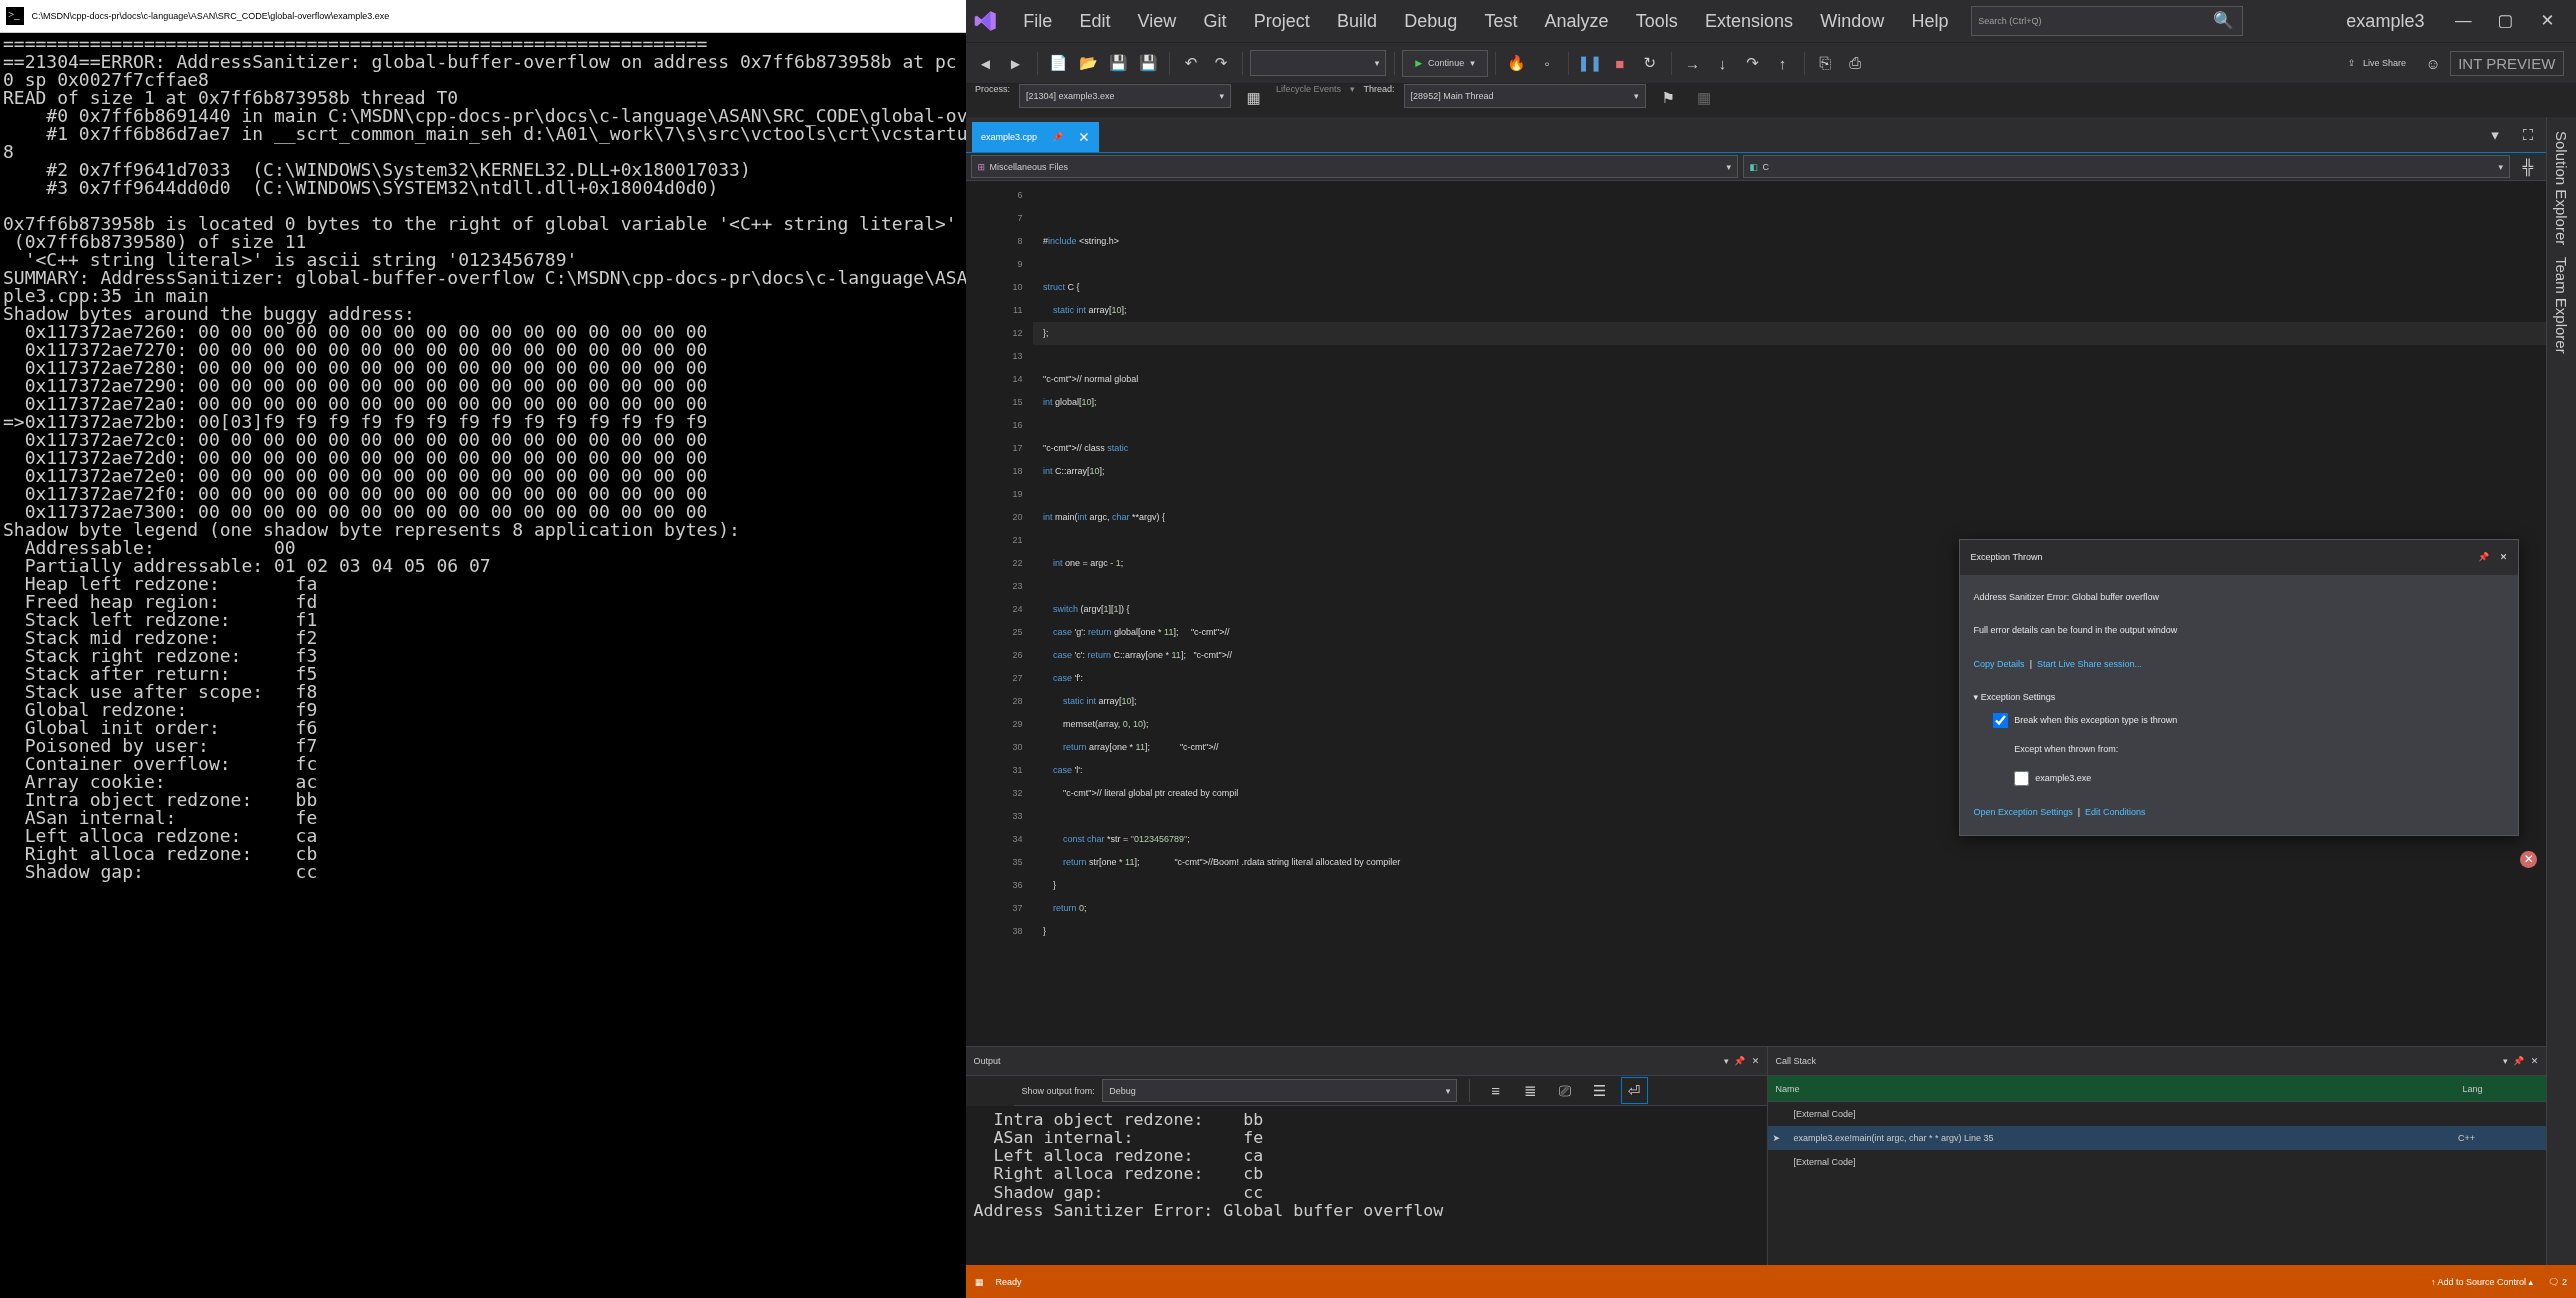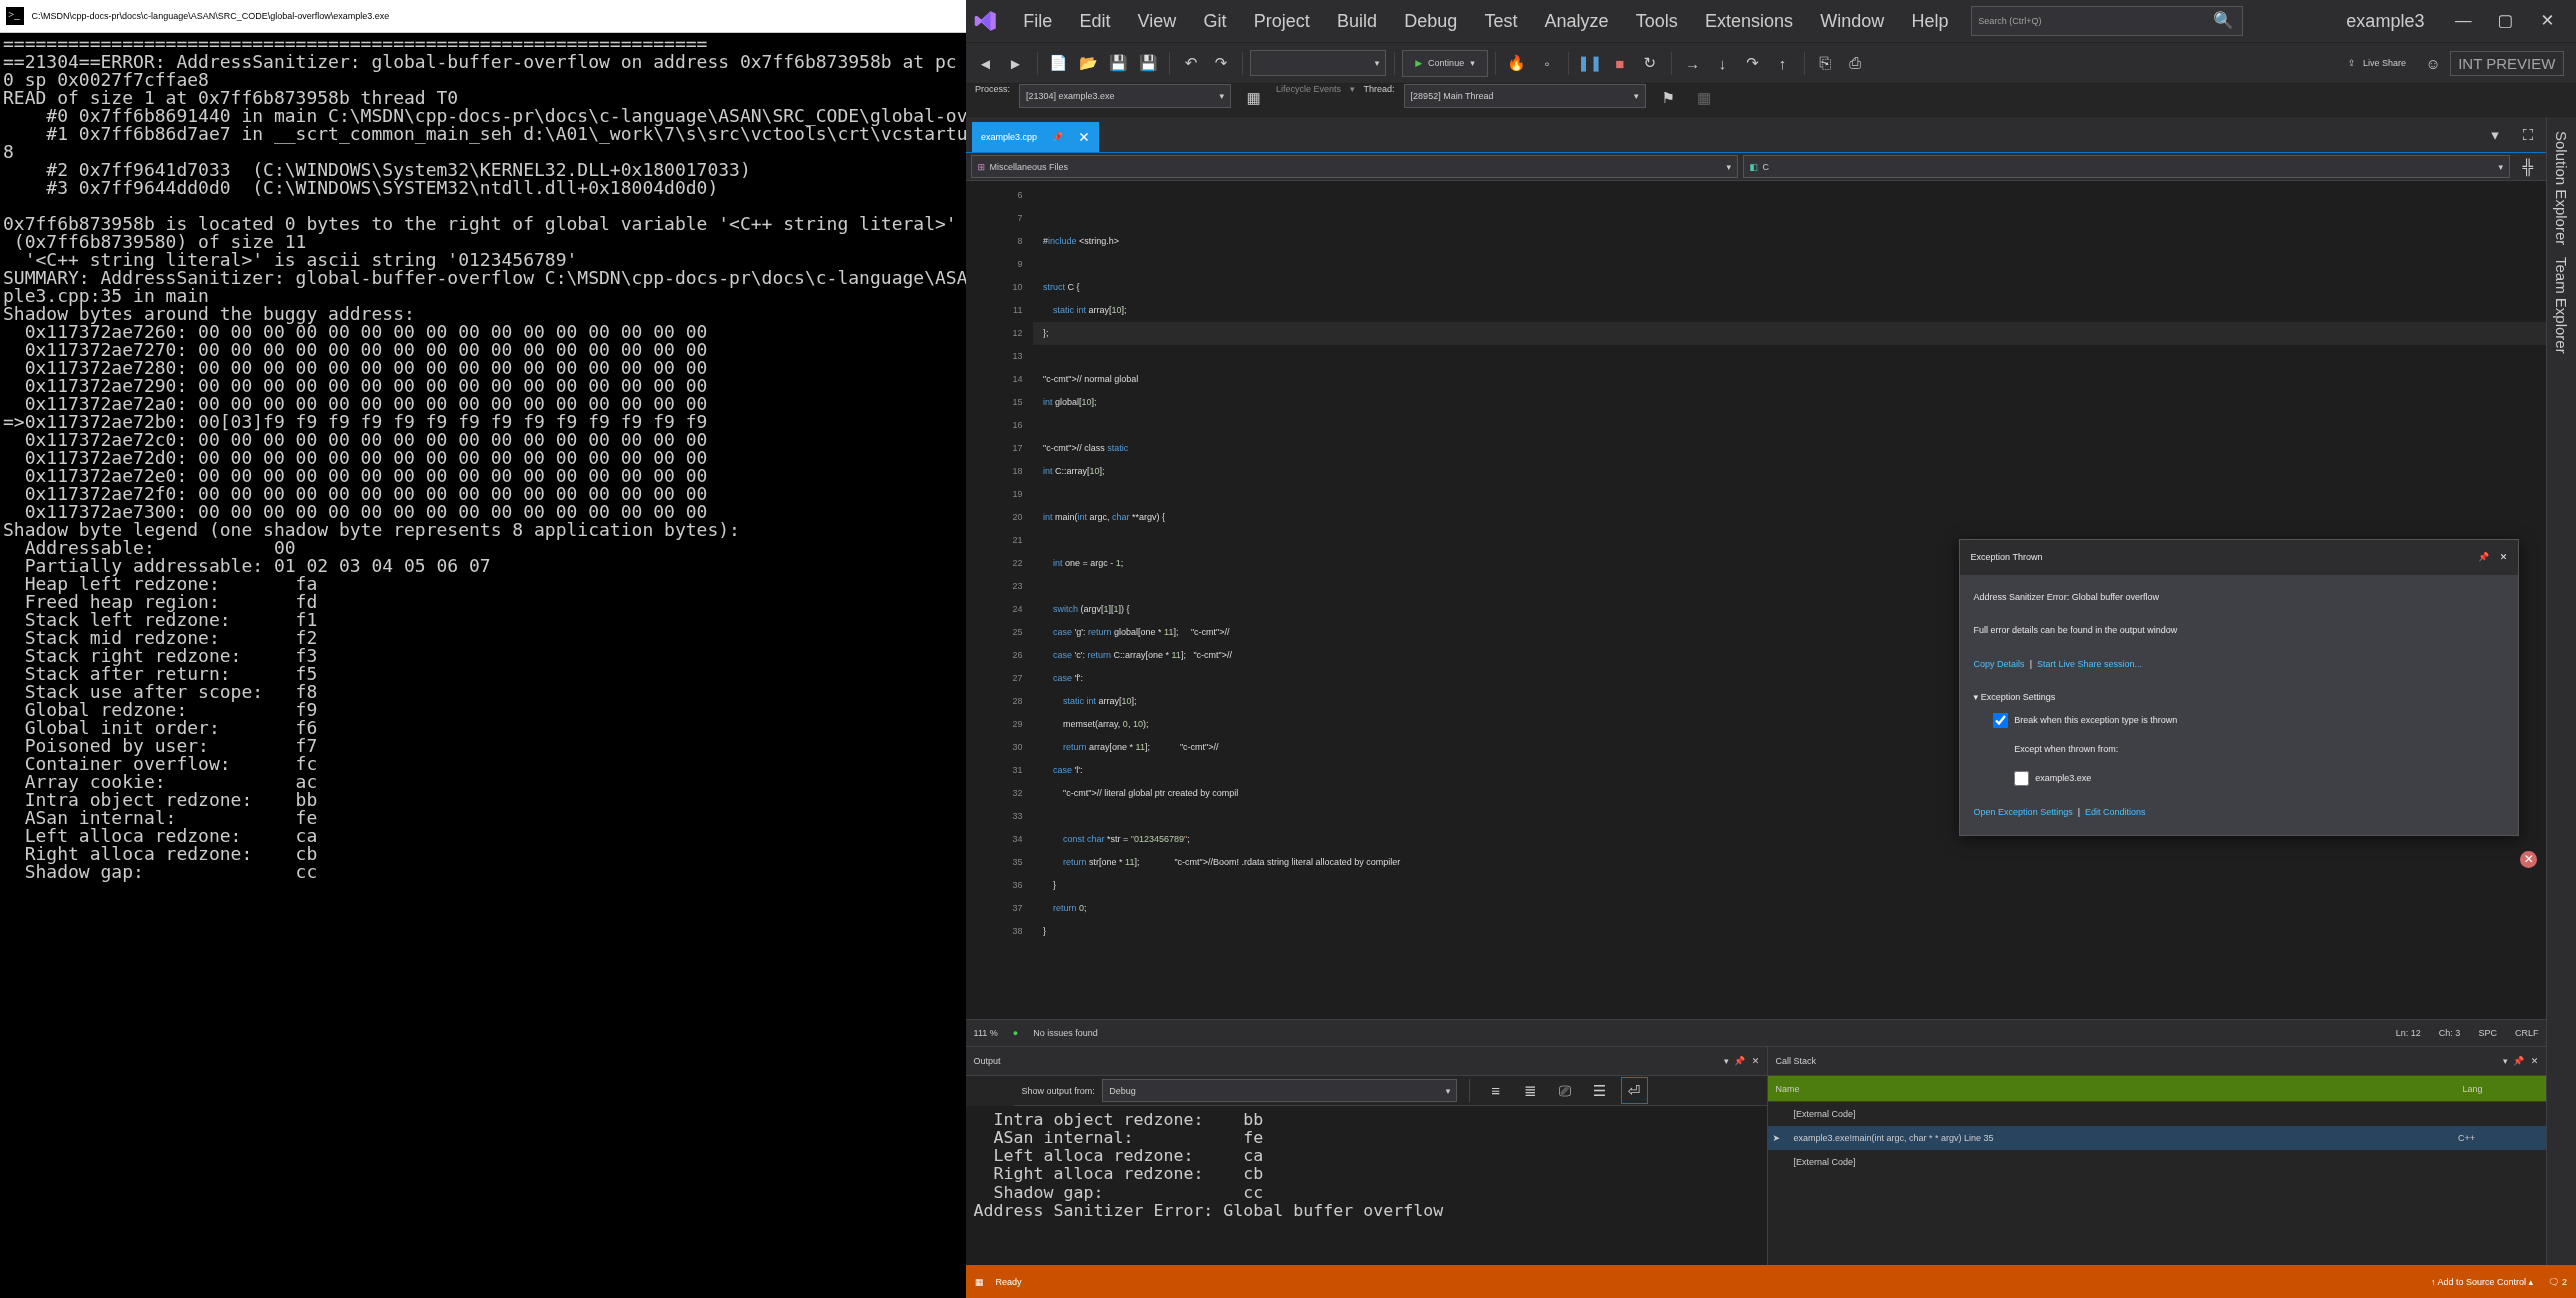--- a/index.html
+++ b/index.html
@@ -61,21 +61,21 @@
 .vs .statuseditor .r { margin-left:auto; display:flex; gap:18px; }
 .vs .bottom { height:219px; display:flex; border-top:0.8px solid #3f3f46; }
 .vs .panel { background:#252526; display:flex; flex-direction:column; }
 .vs .panel.output { flex:1; }
 .vs .panel.callstack { width:779px; border-left:0.8px solid #3f3f46; }
 .vs .panel .ptitle { height:29px; display:flex; align-items:center; justify-content:space-between; padding:0 7.6px; background:#2d2d30; font-size:16.6px; border-bottom:0.8px solid #3f3f46; }
 .vs .panel .ptitle .pbtns { display:flex; gap:6px; font-size:13.6px; }
 .vs .panel .ptools { height:30px; display:flex; align-items:center; padding:0 7.6px; gap:7.6px; font-size:15px; border-bottom:0.8px solid #3f3f46;margin-left:48px; }
 .vs .panel .ptools .odrop { height:23px; min-width:355px; border:0.8px solid #555; background:#333337; display:flex; align-items:center; padding:0 6px; justify-content:space-between; }
 .vs .panel pre { flex:1; font-family:Consolas,monospace; font-size:16.6px; line-height:1.1; padding:4.5px 7.6px; color:#ccc; white-space:pre; overflow:auto; background:#1e1e1e; }
-.vs .panel .cshdr { height:26px; display:flex; align-items:center; background:#4d7c0f; border-bottom:0.8px solid #3f3f46; font-size:15px;gap:44px; }
+.vs .panel .cshdr { height:26px; display:flex; align-items:center; background:#14532d; border-bottom:0.8px solid #3f3f46; font-size:15px;gap:44px; }
 .vs .panel .cshdr .cn { flex:1; padding:0 7.6px; } .vs .panel .cshdr .cl { width:91px; padding:0 7.6px; }
 .vs .panel .csrow { height:24px; display:flex; align-items:center; font-size:15px; padding:0 4.5px; }
 .vs .panel .csrow.sel { background:#3399ff44; }
 .vs .panel .csrow .ic { width:18px; } .vs .panel .csrow .cn { flex:1; padding:0 3px; overflow:hidden; text-overflow:ellipsis; white-space:nowrap; } .vs .panel .csrow .cl { width:91px; padding:0 7.6px; }
 .vs .statusbar { height:33px; background:#ca5100; color:#fff; display:flex; align-items:center; padding:0 9px; font-size:16.6px; gap:12px; }
 .vs .statusbar .r { margin-left:auto; display:flex; align-items:center; gap:15px; }
 </style>
 </head>
 <body>
 
@@ -324,31 +324,20 @@
                       <input type="checkbox" style="">
                       <span>example3.exe</span>
                     </label>
                 </div>
               </div>
               <div><a href="#">Open Exception Settings</a> &nbsp;|&nbsp; <a href="#">Edit Conditions</a></div>
             </div>
           </div>
         </div>
 
-        <div class="statuseditor">
-          <span>111 %</span>
-          <span style="color:#4ec94e">●</span>
-          <span>No issues found</span>
-          <span class="r">
-            <span>Ln: 12</span>
-            <span>Ch: 3</span>
-            <span>SPC</span>
-            <span>CRLF</span>
-          </span>
-        </div>
 
         <div class="bottom">
           <div class="panel output">
             <div class="ptitle">
               <span>Output</span>
               <span class="pbtns">
                   <span>▾</span>
                   <span>📌</span>
                   <span>✕</span>
                 </span>

